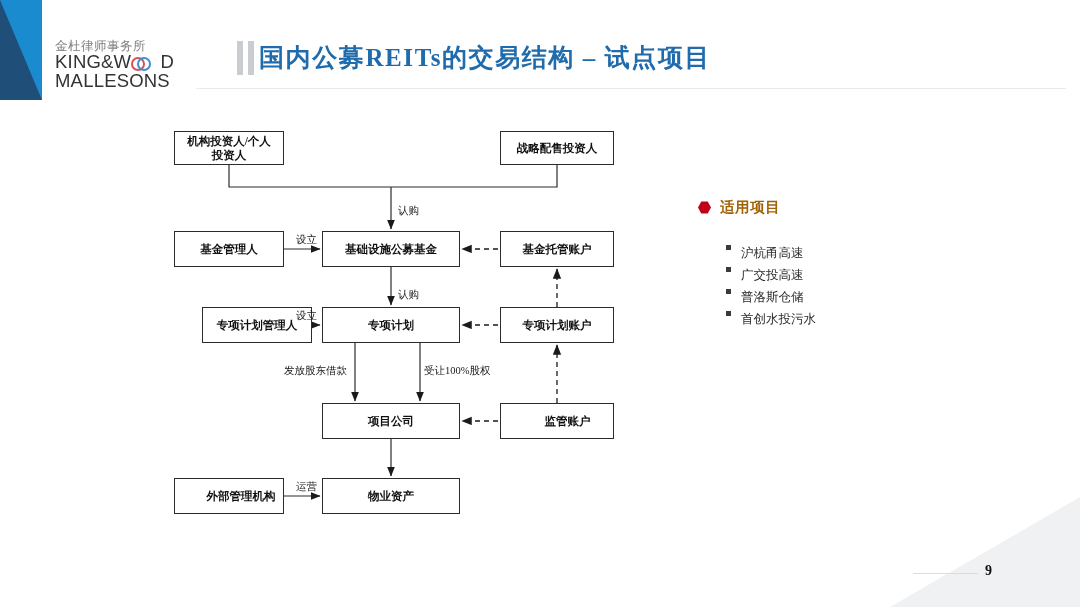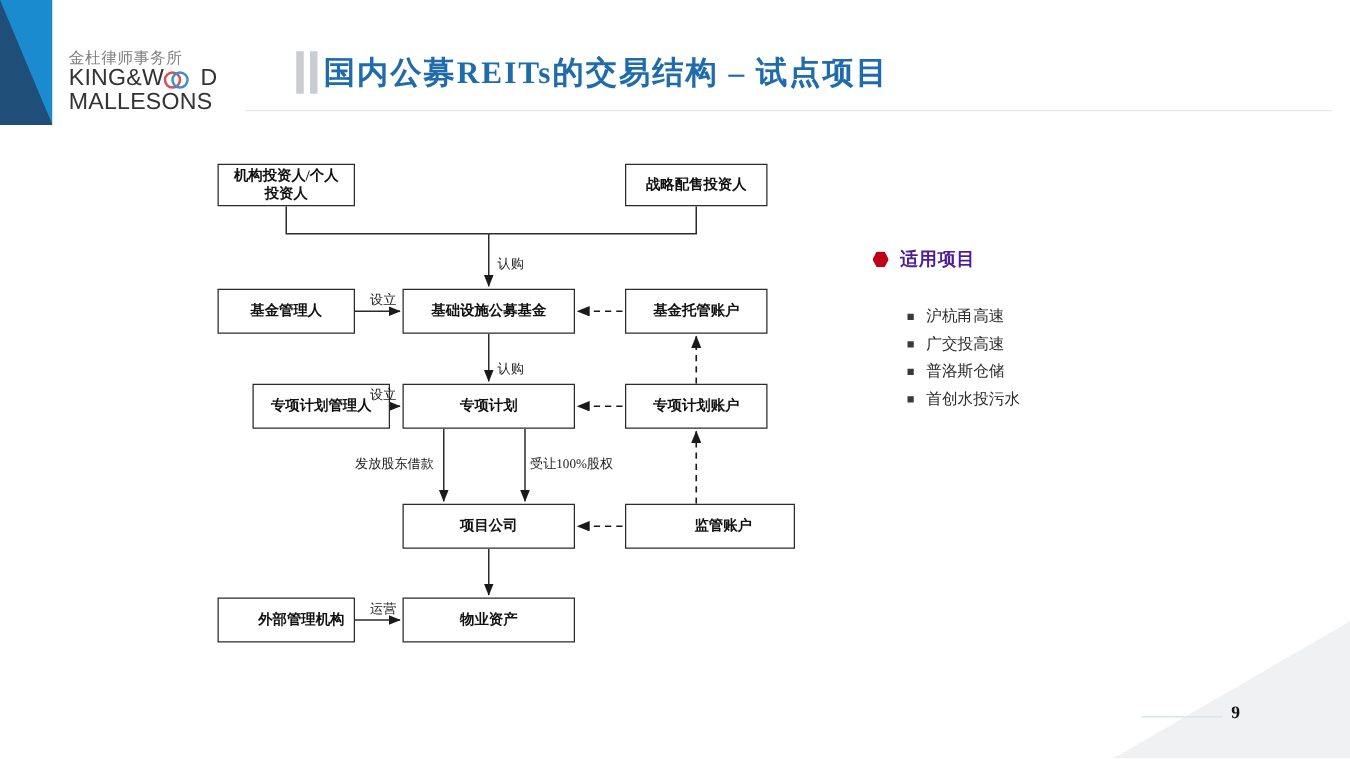--- a/index.html
+++ b/index.html
@@ -40,23 +40,23 @@
      font-size:11.5px;font-weight:bold;color:#111;line-height:1.25;box-sizing:border-box;}
   .edge-label{position:absolute;font-family:"Liberation Serif","DejaVu Serif",serif;
      font-size:10.5px;color:#1a1a1a;white-space:nowrap;}
 
   
   .panel{position:absolute;left:698px;top:198px;width:250px;}
   .panel-head{display:flex;align-items:center;gap:9px;}
   .hex{width:13px;height:13px;background:#c00018;
      clip-path:polygon(25% 3%,75% 3%,100% 50%,75% 97%,25% 97%,0 50%);}
   .panel-title{font-family:"Liberation Serif","DejaVu Serif",serif;
-     font-size:14.5px;font-weight:bold;color:#4c1d95;letter-spacing:.6px;}
+     font-size:14.5px;font-weight:bold;color:#a16207;letter-spacing:.6px;}
   .panel-list{margin:28px 0 0 28px;padding:0;list-style:none;}
-  .panel-list li{display:flex;align-items:center;gap:10px;margin-bottom:5px;
+  .panel-list li{display:flex;gap:10px;margin-bottom:5px;
      font-family:"Liberation Serif","DejaVu Serif",serif;font-size:12.5px;color:#2a2a2a;}
   .sq{width:5px;height:5px;background:#3a3a3a;flex:0 0 auto;}
 
   
   .foot-rule{position:absolute;left:913px;top:573px;width:65px;height:1px;background:#cfe0ee;}
   .pageno{position:absolute;left:985px;top:563px;
      font-family:"Liberation Serif","DejaVu Serif",serif;
      font-size:14px;font-weight:bold;color:#111;}
   .corner{position:absolute;right:0;bottom:0;width:190px;height:110px;
      background:#f0f1f2;clip-path:polygon(100% 0,100% 100%,0 100%);}
@@ -131,21 +131,21 @@
       <span>机构投资人/个人<br>投资人</span>
     </div>
     <div class="node" style="left:500px;top:131px;width:114px;height:34px;">战略配售投资人</div>
     <div class="node" style="left:174px;top:231px;width:110px;height:36px;">基金管理人</div>
     <div class="node" style="left:322px;top:231px;width:138px;height:36px;">基础设施公募基金</div>
     <div class="node" style="left:500px;top:231px;width:114px;height:36px;">基金托管账户</div>
     <div class="node" style="left:174px;top:307px;width:110px;height:36px;margin-left:28px;">专项计划管理人</div>
     <div class="node" style="left:322px;top:307px;width:138px;height:36px;">专项计划</div>
     <div class="node" style="left:500px;top:307px;width:114px;height:36px;">专项计划账户</div>
     <div class="node" style="left:322px;top:403px;width:138px;height:36px;">项目公司</div>
-    <div class="node" style="left:500px;top:403px;width:136px;height:36px;padding-left:21px;">监管账户</div>
+    <div class="node" style="left:500px;top:403px;width:114px;height:36px;padding-left:21px;">监管账户</div>
     <div class="node" style="left:174px;top:478px;width:110px;height:36px;padding-left:24px;">外部管理机构</div>
     <div class="node" style="left:322px;top:478px;width:138px;height:36px;">物业资产</div>
 
     <div class="edge-label" style="left:398px;top:204px;">认购</div>
     <div class="edge-label" style="left:296px;top:233px;">设立</div>
     <div class="edge-label" style="left:398px;top:288px;">认购</div>
     <div class="edge-label" style="left:296px;top:309px;">设立</div>
     <div class="edge-label" style="left:284px;top:364px;">发放股东借款</div>
     <div class="edge-label" style="left:424px;top:364px;">受让100%股权</div>
     <div class="edge-label" style="left:296px;top:480px;">运营</div>

